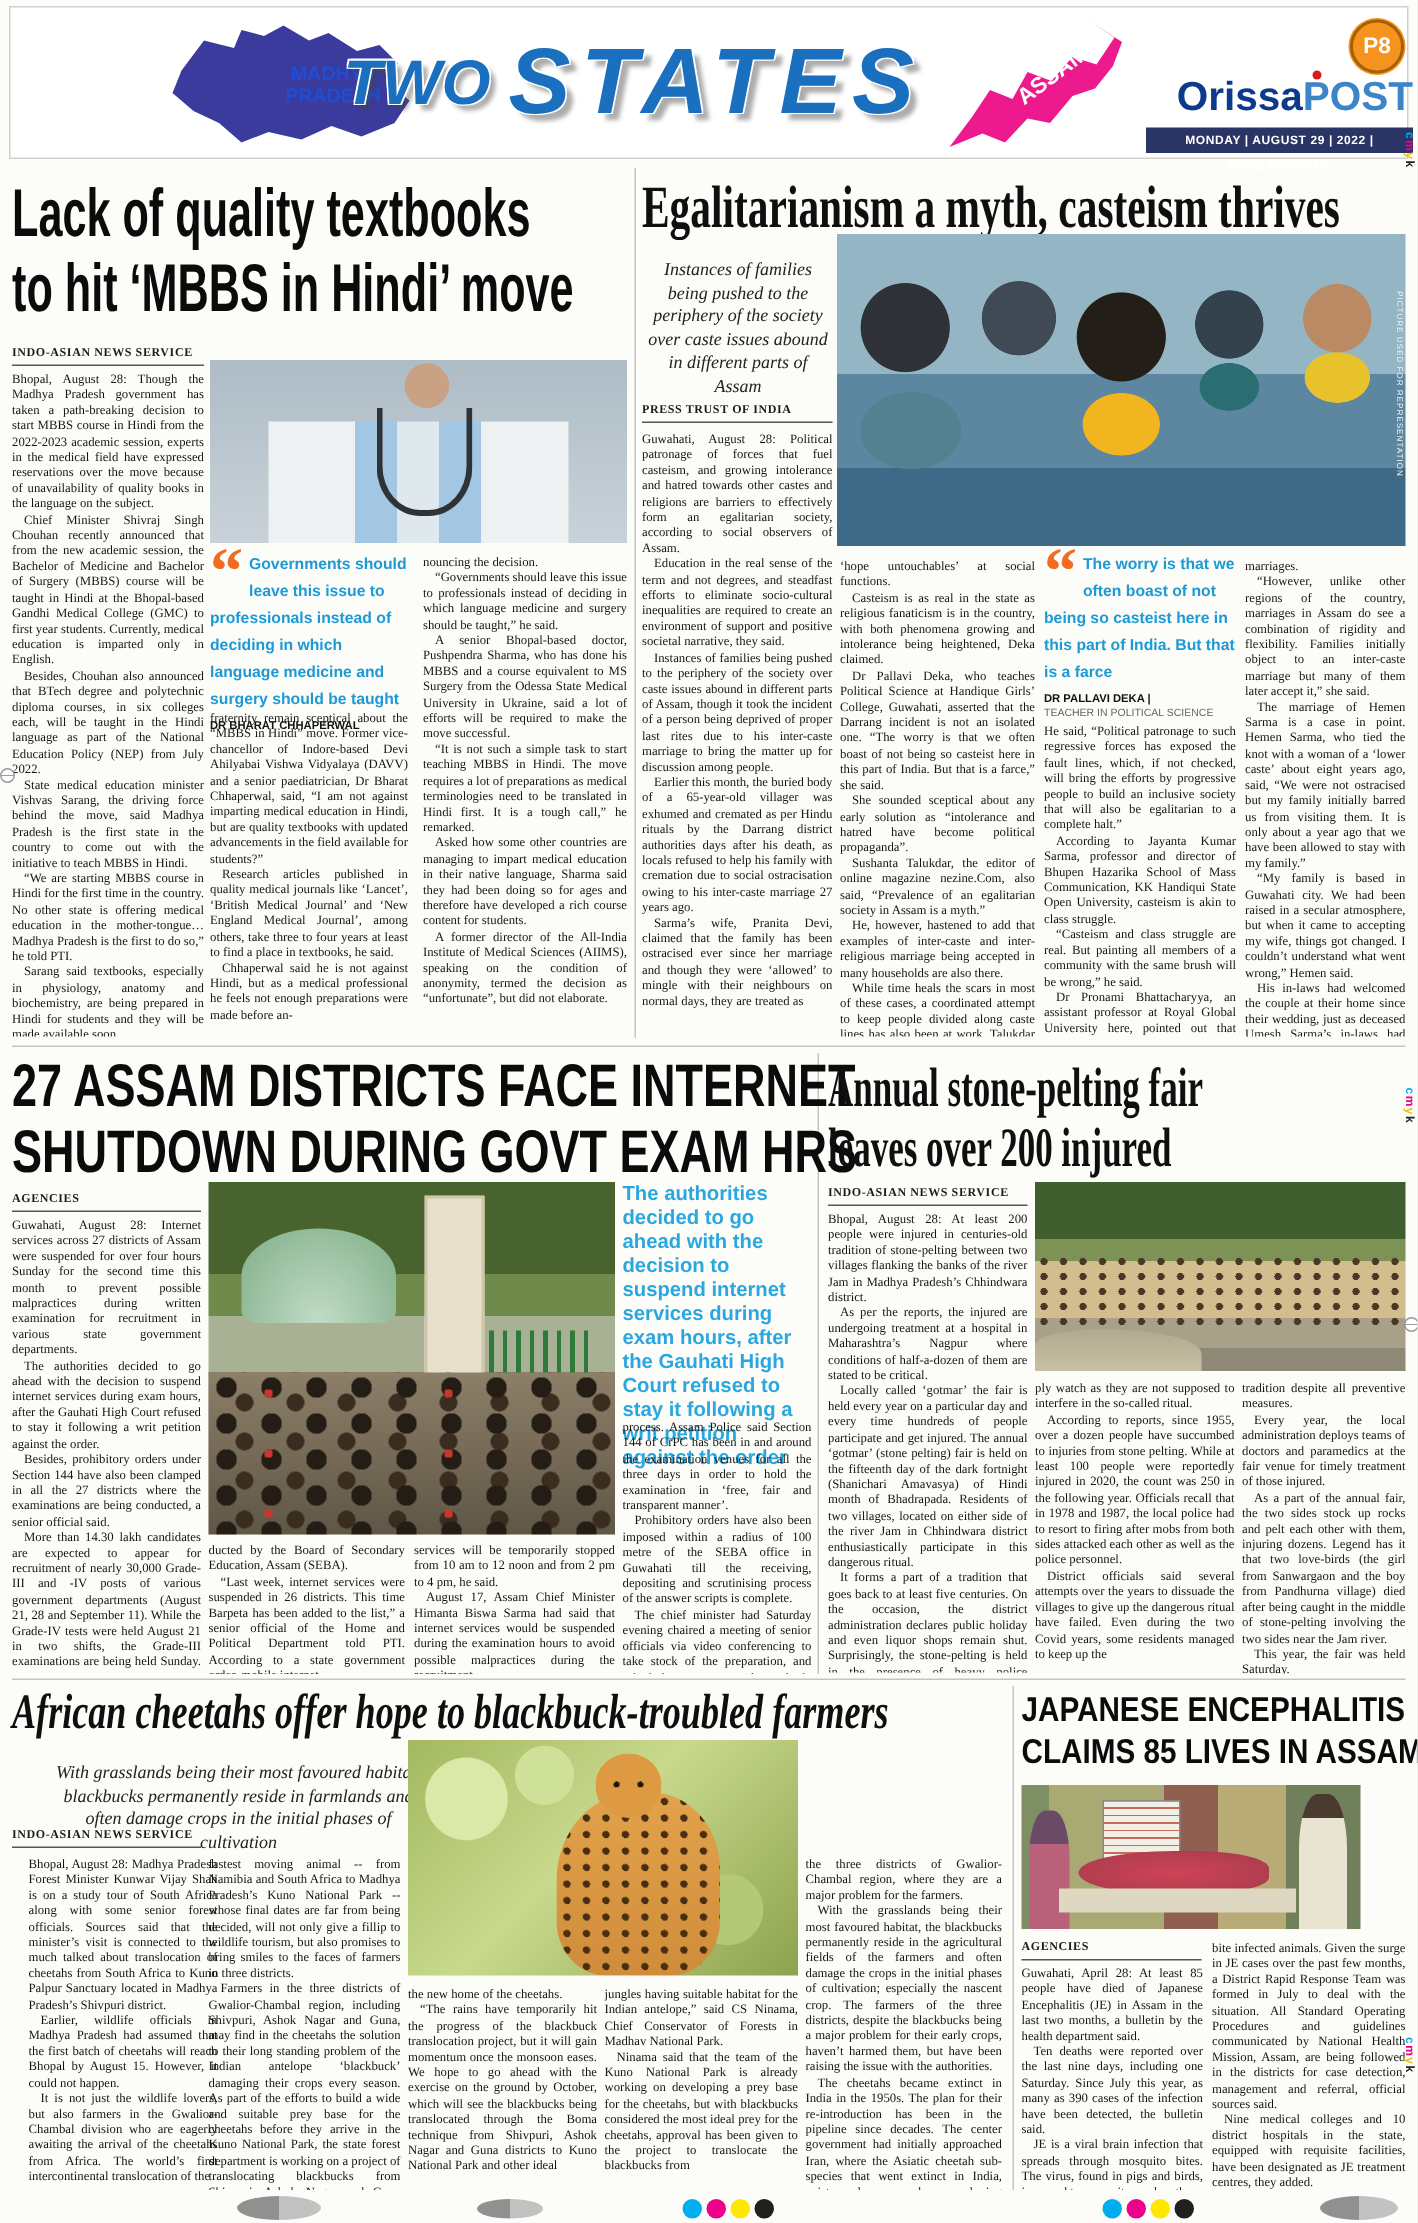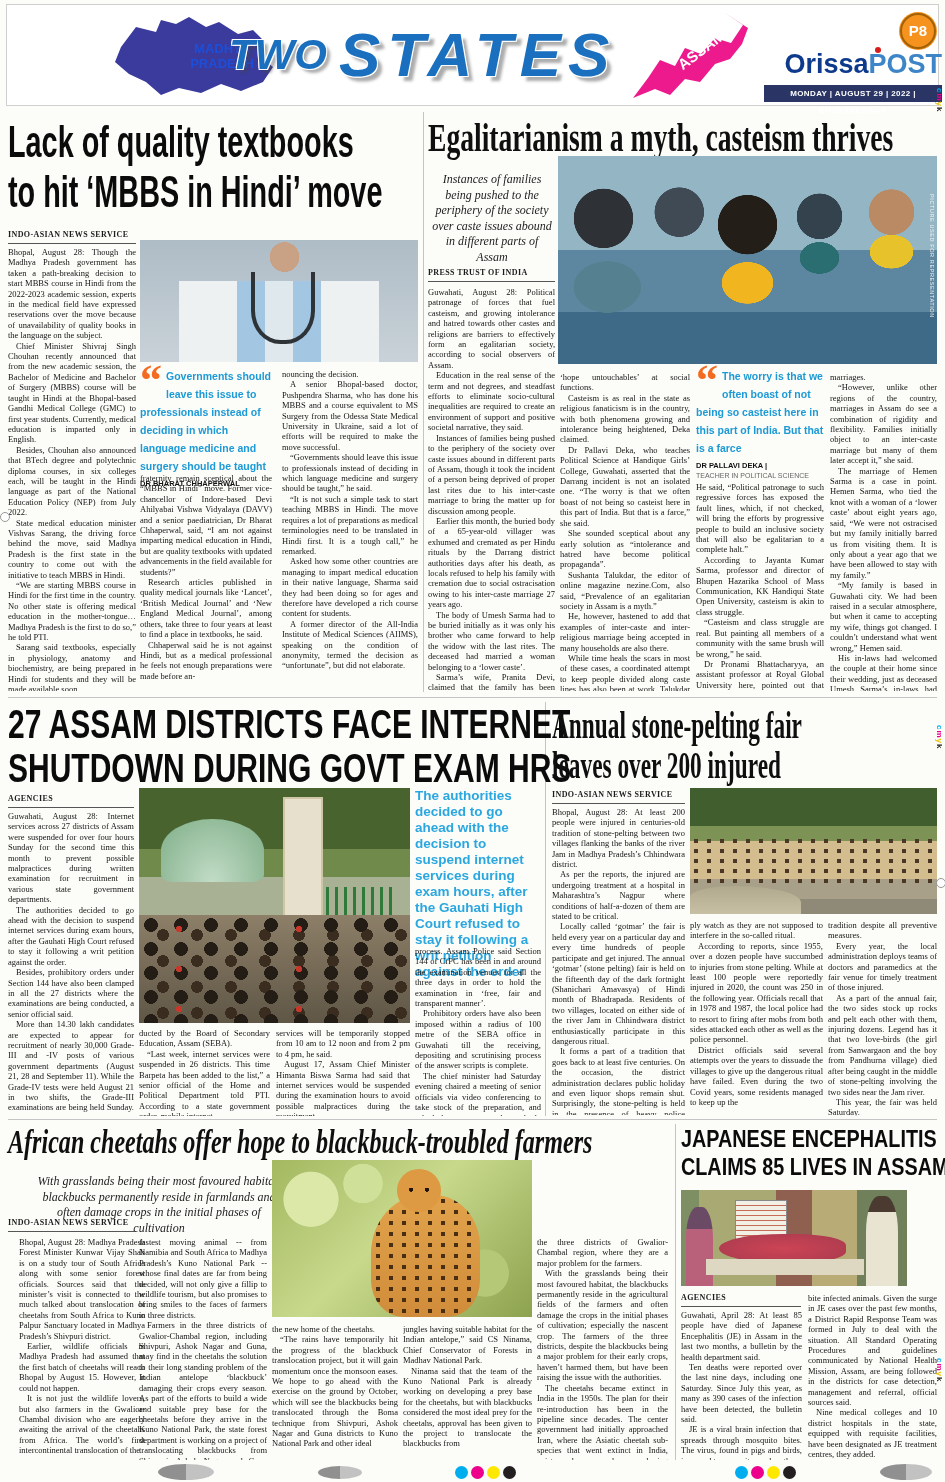--- a/index.html
+++ b/index.html
@@ -171,41 +171,40 @@
     <span class="pq-text">Governments should leave this issue to professionals instead of deciding in which language medicine and surgery should be taught</span>
     <div class="pq-attr">DR BHARAT CHHAPERWAL</div>
   </div>
   <div class="abs col" style="left:140px;top:473px;width:132px;height:218px;">
       <p>fraternity remain sceptical about the “MBBS in Hindi” move. Former vice-chancellor of Indore-based Devi Ahilyabai Vishwa Vidyalaya (DAVV) and a senior paediatrician, Dr Bharat Chhaperwal, said, “I am not against imparting medical education in Hindi, but are quality textbooks with updated advancements in the field available for students?”</p>
       <p>Research articles published in quality medical journals like ‘Lancet’, ‘British Medical Journal’ and ‘New England Medical Journal’, among others, take three to four years at least to find a place in textbooks, he said.</p>
       <p>Chhaperwal said he is not against Hindi, but as a medical professional he feels not enough preparations were made before an-</p>
     </div>
   <div class="abs col" style="left:282px;top:369px;width:136px;height:322px;">
       <p>nouncing the decision.</p>
+      <p>“Governments should leave this issue to professionals instead of deciding in which language medicine and surgery should be taught,” he said.</p>
       <p>A senior Bhopal-based doctor, Pushpendra Sharma, who has done his MBBS and a course equivalent to MS Surgery from the Odessa State Medical University in Ukraine, said a lot of efforts will be required to make the move successful.</p>
-      <p>“Governments should leave this issue to professionals instead of deciding in which language medicine and surgery should be taught,” he said.</p>
       <p>“It is not such a simple task to start teaching MBBS in Hindi. The move requires a lot of preparations as medical terminologies need to be translated in Hindi first. It is a tough call,” he remarked.</p>
       <p>Asked how some other countries are managing to impart medical education in their native language, Sharma said they had been doing so for ages and therefore have developed a rich course content for students.</p>
       <p>A former director of the All-India Institute of Medical Sciences (AIIMS), speaking on the condition of anonymity, termed the decision as “unfortunate”, but did not elaborate.</p>
     </div>
 
   <div class="abs hl-serif" style="left:428px;top:114px;font-size:40px;transform:scaleX(.69);">Egalitarianism a myth, casteism thrives</div>
   <div class="abs standfirst" style="left:429px;top:172px;width:126px;">Instances of families being pushed to the periphery of the society over caste issues abound in different parts of Assam</div>
   <div class="abs byline" style="left:428px;top:268px;width:127px;">PRESS TRUST OF INDIA</div>
 
   <div id="photo2" class="abs photo" style="left:558px;top:156px;width:379px;height:208px;">
     <div class="vcaption" style="right:2px;top:38px;">PICTURE USED FOR REPRESENTATION</div>
   </div>
 
   <div class="abs col" style="left:428px;top:287px;width:127px;height:404px;">
       <p>Guwahati, August 28: Political patronage of forces that fuel casteism, and growing intolerance and hatred towards other castes and religions are barriers to effectively form an egalitarian society, according to social observers of Assam.</p>
       <p>Education in the real sense of the term and not degrees, and steadfast efforts to eliminate socio-cultural inequalities are required to create an environment of support and positive societal narrative, they said.</p>
       <p>Instances of families being pushed to the periphery of the society over caste issues abound in different parts of Assam, though it took the incident of a person being deprived of proper last rites due to his inter-caste marriage to bring the matter up for discussion among people.</p>
       <p>Earlier this month, the buried body of a 65-year-old villager was exhumed and cremated as per Hindu rituals by the Darrang district authorities days after his death, as locals refused to help his family with cremation due to social ostracisation owing to his inter-caste marriage 27 years ago.</p>
-      <p>The body of Umesh Sarma had to be buried initially as it was only his brother who came forward to help the widow with the last rites. The deceased had married a woman belonging to a ‘lower caste’.</p>
       <p>Sarma’s wife, Pranita Devi, claimed that the family has been ostracised ever since her marriage and though they were ‘allowed’ to mingle with their neighbours on normal days, they are treated as</p>
     </div>
   <div class="abs col" style="left:560px;top:372px;width:130px;height:319px;">
       <p>‘hope untouchables’ at social functions.</p>
       <p>Casteism is as real in the state as religious fanaticism is in the country, with both phenomena growing and intolerance being heightened, Deka claimed.</p>
       <p>Dr Pallavi Deka, who teaches Political Science at Handique Girls’ College, Guwahati, asserted that the Darrang incident is not an isolated one. “The worry is that we often boast of not being so casteist here in this part of India. But that is a farce,” she said.</p>
       <p>She sounded sceptical about any early solution as “intolerance and hatred have become political propaganda”.</p>
       <p>Sushanta Talukdar, the editor of online magazine nezine.Com, also said, “Prevalence of an egalitarian society in Assam is a myth.”</p>
       <p>He, however, hastened to add that examples of inter-caste and inter-religious marriage being accepted in many households are also there.</p>
       <p>While time heals the scars in most of these cases, a coordinated attempt to keep people divided along caste lines has also been at work, Talukdar claimed.</p>

